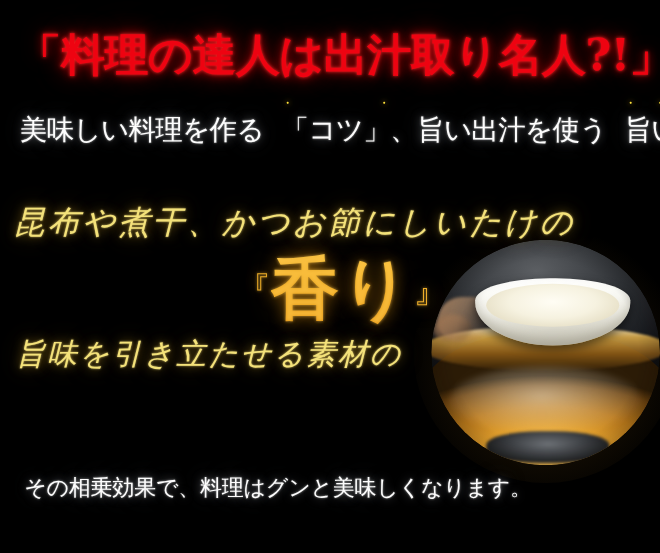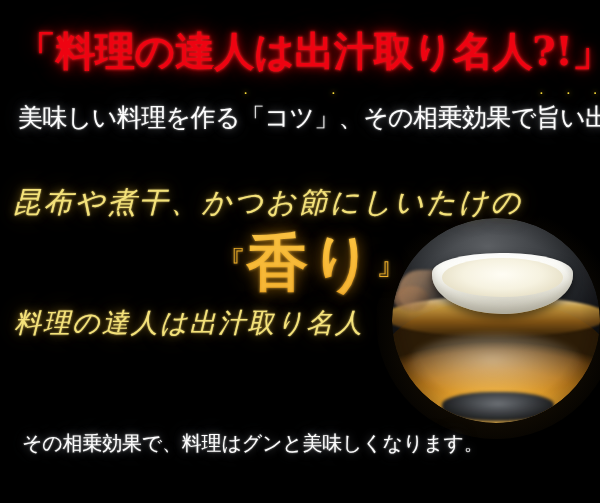--- a/index.html
+++ b/index.html
@@ -174,20 +174,21 @@
   .body-bottom {
     left: 22px;
     top: 433px;
     font-size: 20px;
     letter-spacing: -0.2px;
   }
 
   
   .dotted {
     position: relative;
+    margin-left: 16px;
   }
   .dotted::before {
     content: attr(data-dots);
     position: absolute;
     left: 0;
     right: 0;
     top: -15px;
     text-align: justify;
     text-align-last: justify;
     font-size: 11px;
@@ -273,27 +274,27 @@
       <div class="ph-hand"></div>
       <div class="ph-hand2"></div>
       <div class="ph-bowl"></div>
       <div class="ph-bowl-inner"></div>
     </div>
   </div>
 
   <div class="line headline">「料理の達人は出汁取り名人?!」</div>
 
   <div class="line body-line body-top">
-    <span>美味しい料理を作る</span><span class="dotted" data-dots="・ ・">「コツ」</span><span>、その相乗効果で</span><span class="dotted" data-dots="・ ・ ・ ・ ・ ・ ・">旨い出汁を使う</span>
+    <span>美味しい料理を作る</span><span class="dotted" data-dots="・ ・">「コツ」</span><span>、旨い出汁を使う</span><span class="dotted" data-dots="・ ・ ・ ・ ・ ・ ・">旨い出汁を使う</span>
   </div>
 
   <div class="line keyword kw-1">
     <span class="brk">『</span><span class="kw">香り</span><span class="brk">』</span>
   </div>
 
   <div class="line brush-line brush-1">昆布や煮干、かつお節にしいたけの</div>
 
-  <div class="line brush-line brush-2">料理の達人は出汁取り名人</div>
+  <div class="line brush-line brush-2">旨味を引き立たせる素材の</div>
 
 
   <div class="line body-line body-bottom">その相乗効果で、料理はグンと美味しくなります。</div>
 
 </div>
 
 </body></html>

